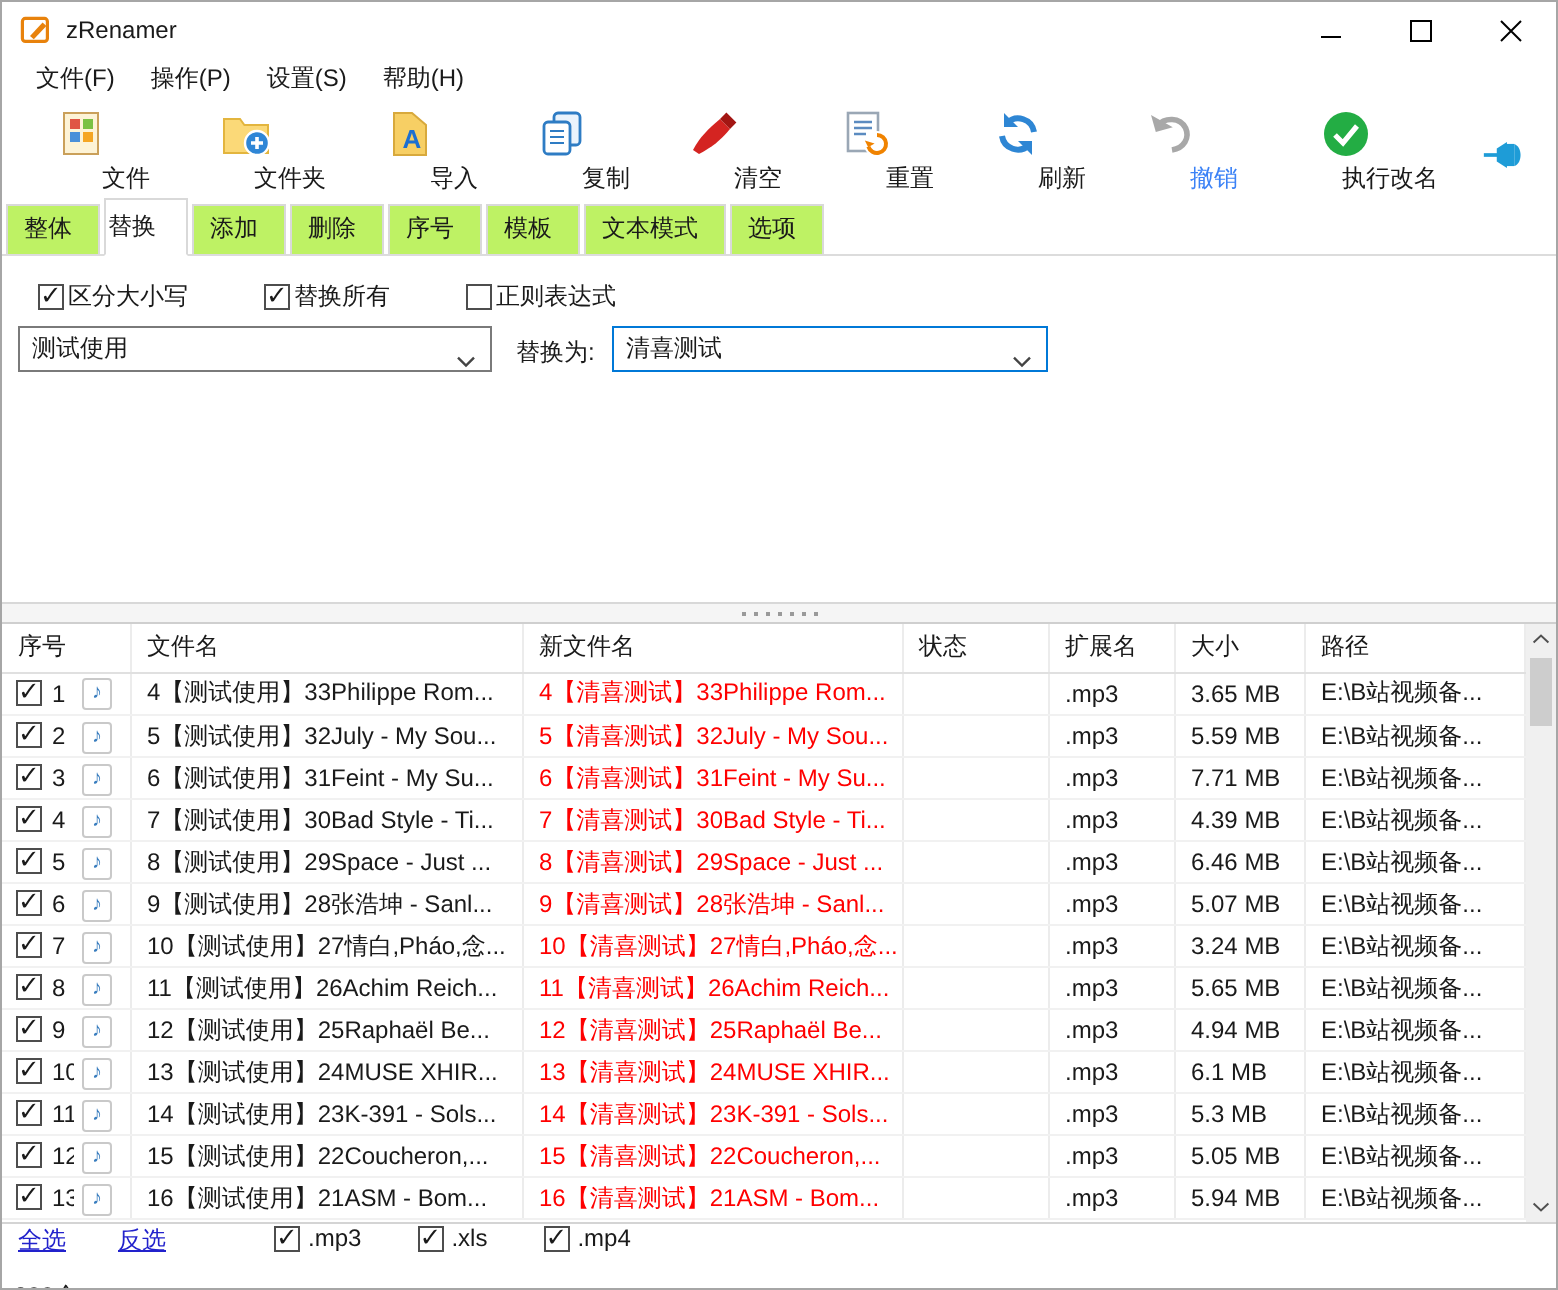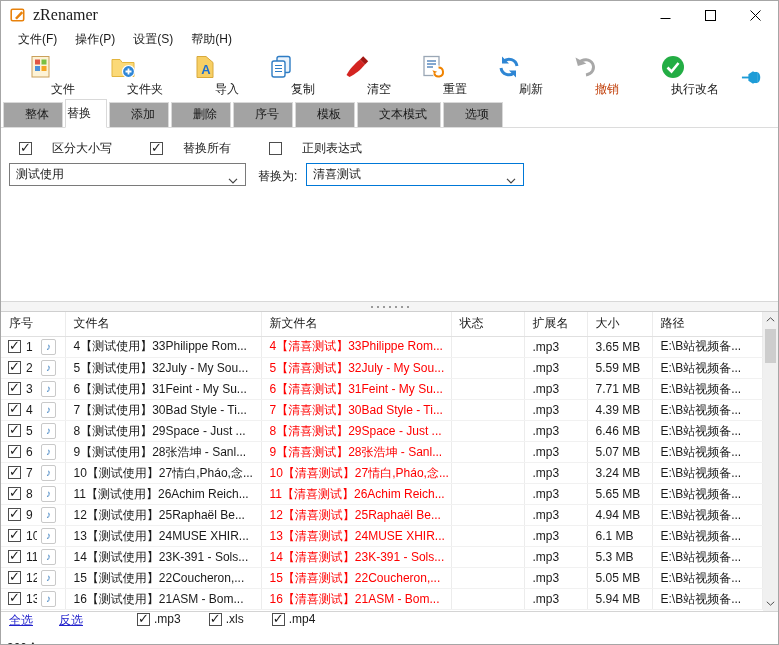--- a/index.html
+++ b/index.html
@@ -3,45 +3,45 @@
 <meta charset="utf-8">
 <style>
   * { box-sizing: border-box; margin: 0; padding: 0; }
   html,body { background:#e8e8e8; }
   body { font-family:"Liberation Sans","DejaVu Sans",sans-serif; font-size:12px; color:#1a1a1a; }
   .window { position:relative; width:779px; height:645px; background:#fff; border:1px solid #a6a6a6; overflow:hidden; }
 
   
   .titlebar { height:28px; display:flex; align-items:center; background:#fff; }
   .titlebar .app-icon { margin-left:9px; width:16px; height:16px; }
-  .titlebar .title { margin-left:7px; font-size:16px;font-family:Liberation Serif, serif; }
+  .titlebar .title { margin-left:7px; font-size:12px; }
   .win-controls { margin-left:auto; display:flex; height:100%; }
   .win-btn { width:45px; height:100%; display:flex; align-items:center; justify-content:center; cursor:default; }
 
   
   .menubar { height:22px; display:flex; align-items:center; background:#fff; padding-left:8px; }
   .menu-item { padding:2px 9px 3px 9px; }
 
   
   .toolbar { height:51px; display:flex; align-items:flex-start; padding:3px 0 0 2px; background:#fff; }
   .tool-item { display:flex; flex-direction:column; align-items:center; padding:0 4px; min-width:30px; }
   .tool-item .ticon { width:26px; height:26px; }
   .tool-item .tlabel { margin-top:1px; white-space:nowrap;margin-left:44px; }
-  .tool-item.disabled .tlabel { color:#c2410c; }
+  .tool-item.disabled .tlabel { color:#3b82f6; }
   .pin-wrap { margin:16px 0 0 18px; }
 
   
   .tabstrip { height:26px; background:#fff; border-bottom:1px solid #dcdcdc; display:flex; align-items:flex-end; padding-left:2px; position:relative; }
-  .tab { background:#a3a3a3; border:1px solid #d9d9d9; border-bottom:none; padding:3px 13px 4px 21px; margin-right:2px; position:relative; }
+  .tab { background:#bef264; border:1px solid #d9d9d9; border-bottom:none; padding:3px 13px 4px 8px; margin-right:2px; position:relative; }
   .tab.active { background:#fff; padding:5px 15px 5px 1px; margin-bottom:-1px; border-bottom:1px solid #fff; z-index:2; }
 
   
   .panel { position:relative; height:173px; background:#fff; }
   .opt-row { position:absolute; top:12px; left:18px; display:flex; gap:38px; align-items:center; }
-  .opt { display:flex; align-items:center; gap:20px;justify-content:flex-end; }
+  .opt { display:flex; align-items:center; gap:2px;justify-content:flex-end; }
   .cb { width:13px; height:13px; border:1px solid #4d4d4d; background:#fff; display:inline-block; position:relative; flex:0 0 auto; }
   .cb.checked::after { content:"\2713"; position:absolute; left:0px; top:-3px; font-size:13px; font-weight:bold; color:#1a1a1a; }
   .combo { position:absolute; height:23px; background:#fff; border:1px solid #7a7a7a; display:flex; align-items:center; padding-left:6px; }
   .combo .chev { position:absolute; right:7px; top:9px; }
   .combo-find { left:8px; top:35px; width:237px; }
   .combo-replace { left:305px; top:35px; width:218px; border:1px solid var(--focus,#0078d7); }
   .replace-label { position:absolute; left:257px; top:40px; }
 
   
   .splitter { height:11px; background:#f5f5f5; border-top:1px solid #d8d8d8; border-bottom:1px solid #cfcfcf; display:flex; align-items:center; justify-content:center; gap:4px; }

